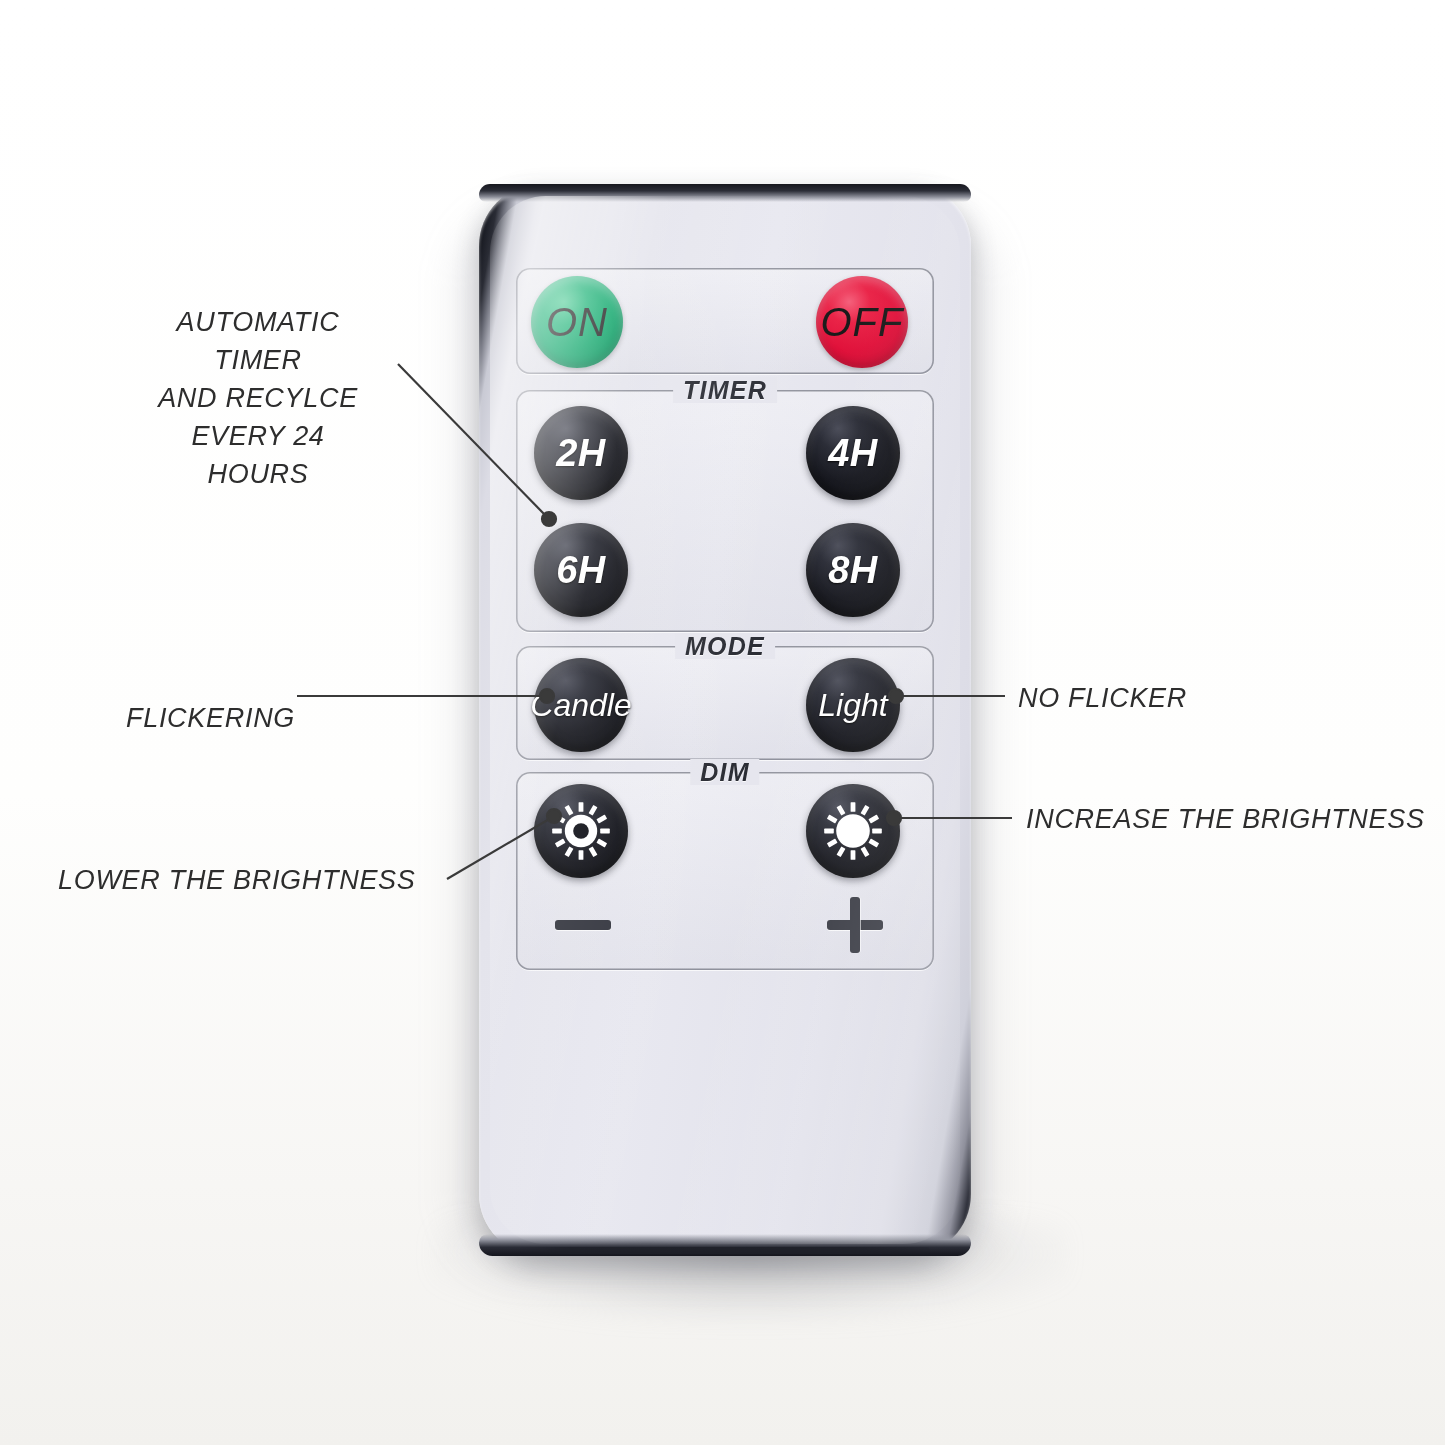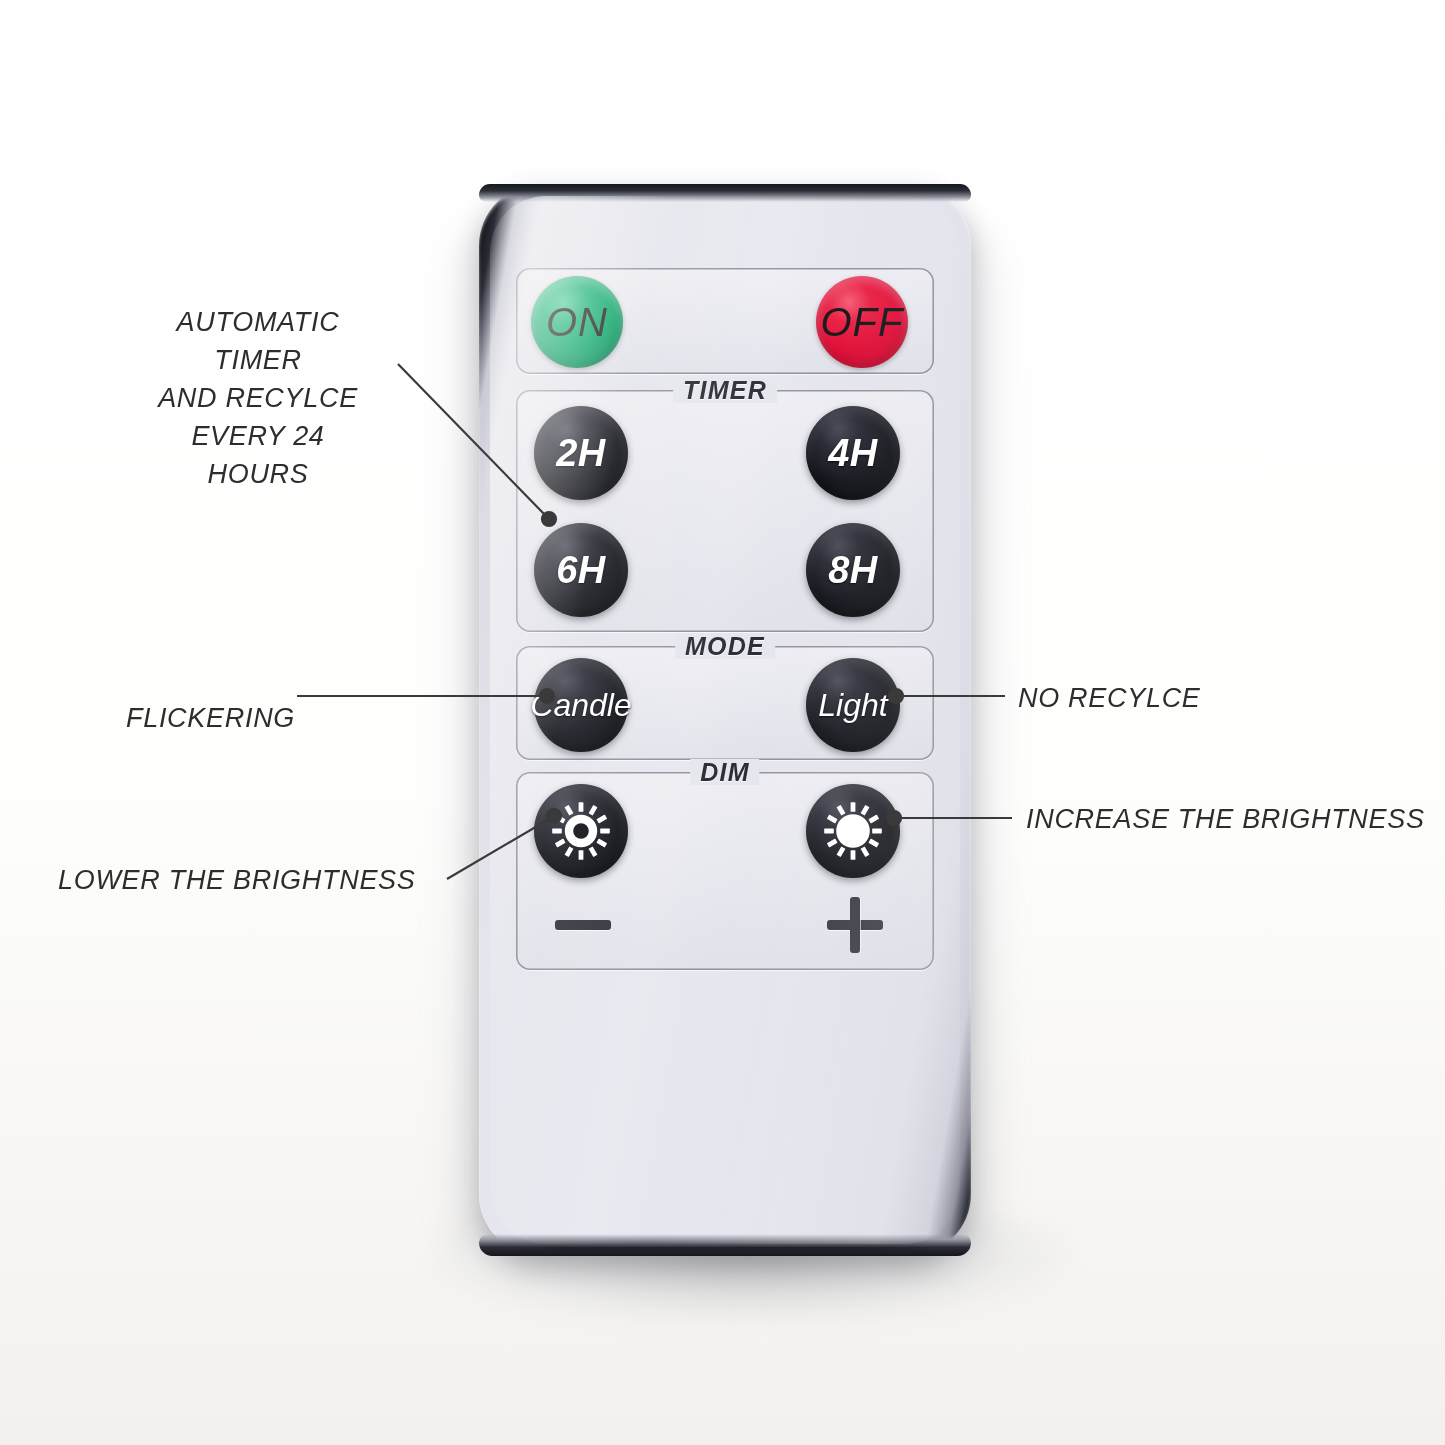--- a/index.html
+++ b/index.html
@@ -372,19 +372,19 @@
       <circle cx="554" cy="816" r="7"></circle>
     </g>
   </svg>
 
   <div class="anno" id="anno-timer">AUTOMATIC TIMER
 AND RECYLCE
 EVERY 24 HOURS</div>
 
   <div class="anno" id="anno-flickering">FLICKERING</div>
 
-  <div class="anno" id="anno-noflicker">NO RECYLCE</div>
+  <div class="anno" id="anno-noflicker">NO FLICKER</div>
 
   <div class="anno" id="anno-lower">LOWER THE BRIGHTNESS</div>
 
   <div class="anno" id="anno-increase">INCREASE THE BRIGHTNESS</div>
 
 </div>
 
 </body></html>

